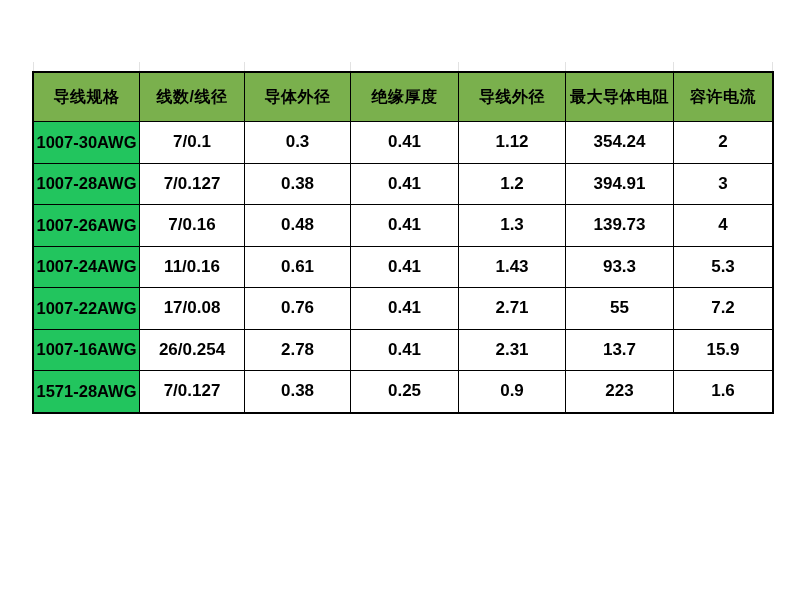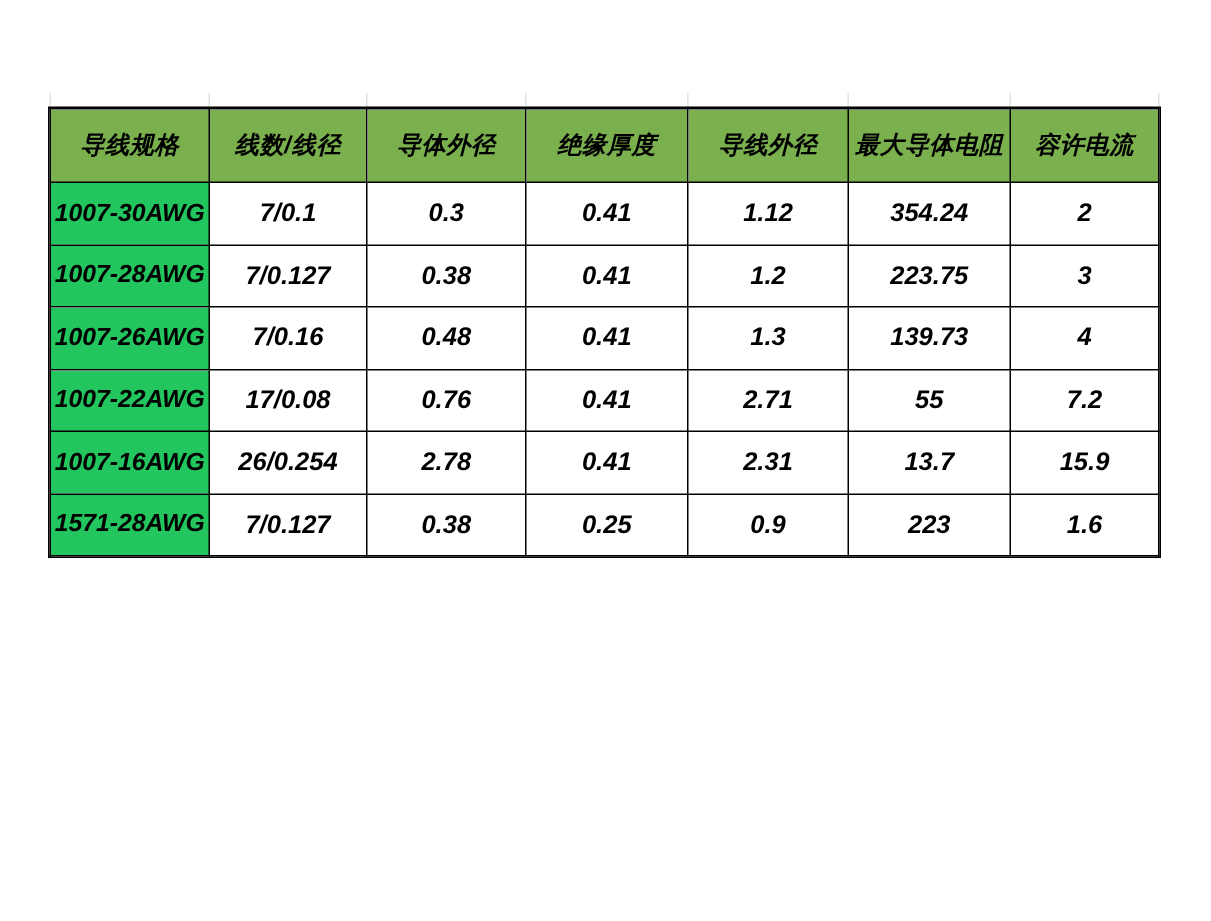--- a/index.html
+++ b/index.html
@@ -31,21 +31,20 @@
     width: 1px;
     height: 10px;
     background: #e2e2e2;
   }
 
   #sheet {
     position: absolute;
     left: 33px;
     top: 72px;
     width: 695px;
-    font-style: italic;
   }
 
   table.spec {
     border-collapse: collapse;
     table-layout: fixed;
     width: 739px;
     background: #ffffff;
   }
 
   table.spec td,
@@ -137,31 +136,40 @@
           <td>1.12</td>
           <td>354.24</td>
           <td>2</td>
         </tr>
         <tr>
           <td class="spec-name">1007-28AWG</td>
           <td>7/0.127</td>
           <td>0.38</td>
           <td>0.41</td>
           <td>1.2</td>
-          <td>223.75</td>
+          <td>394.91</td>
           <td>3</td>
         </tr>
         <tr>
           <td class="spec-name">1007-26AWG</td>
           <td>7/0.16</td>
           <td>0.48</td>
           <td>0.41</td>
           <td>1.3</td>
           <td>139.73</td>
           <td>4</td>
+        </tr>
+        <tr>
+          <td class="spec-name">1007-24AWG</td>
+          <td>11/0.16</td>
+          <td>0.61</td>
+          <td>0.41</td>
+          <td>1.43</td>
+          <td>93.3</td>
+          <td>5.3</td>
         </tr>
         <tr>
           <td class="spec-name">1007-22AWG</td>
           <td>17/0.08</td>
           <td>0.76</td>
           <td>0.41</td>
           <td>2.71</td>
           <td>55</td>
           <td>7.2</td>
         </tr>

